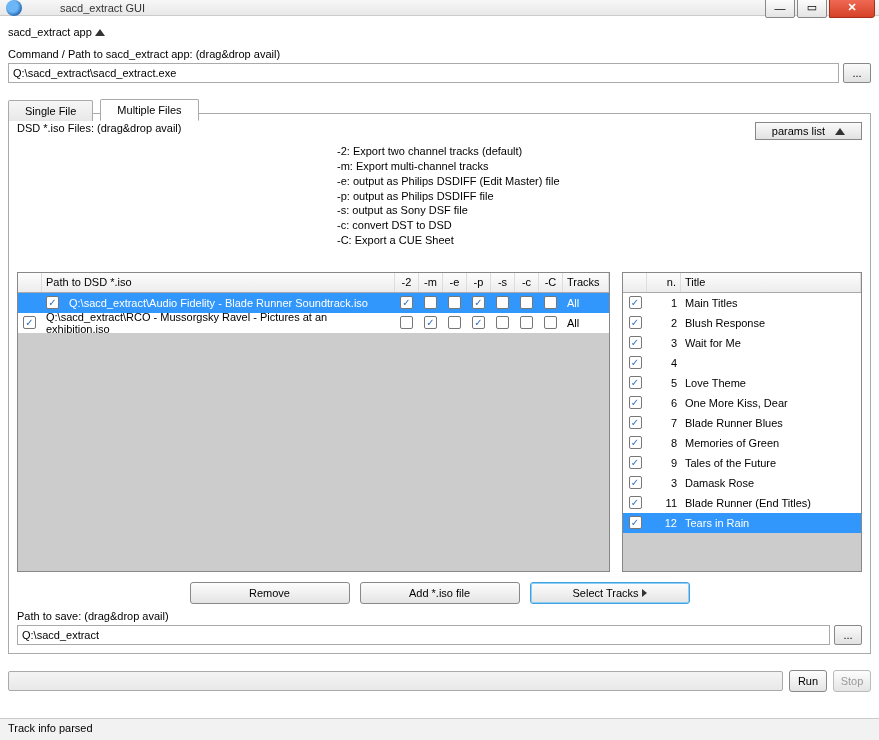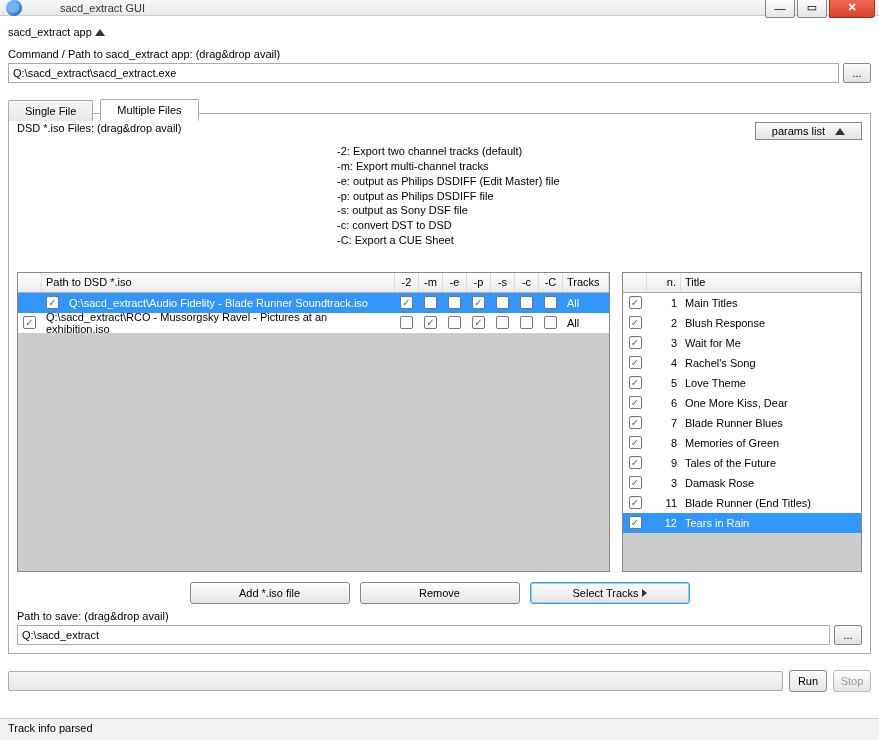--- a/index.html
+++ b/index.html
@@ -258,21 +258,20 @@
                 <span class="cb checked"></span>
               </div>
               <div class="r-col-n">3</div>
               <div class="r-col-title">Wait for Me</div>
             </div>
             <div class="r-row">
               <div class="r-col-cb">
                 <span class="cb checked"></span>
               </div>
               <div class="r-col-n">4</div>
-              <div class="r-col-title">Rachel's Song</div>
             </div>
             <div class="r-row">
               <div class="r-col-cb">
                 <span class="cb checked"></span>
               </div>
               <div class="r-col-n">5</div>
               <div class="r-col-title">Love Theme</div>
             </div>
             <div class="r-row">
               <div class="r-col-cb">
@@ -321,22 +320,22 @@
                 <span class="cb checked"></span>
               </div>
               <div class="r-col-n">12</div>
               <div class="r-col-title">Tears in Rain</div>
             </div>
           </div>
       </div>
     </div>
 
     <div class="btn-row">
+      <div class="std-btn">Remove</div>
       <div class="std-btn">Add *.iso file</div>
-      <div class="std-btn">Remove</div>
       <div class="std-btn primary">
         <span>Select Tracks</span>
           <span class="tri-right"></span>
       </div>
     </div>
 
     <span class="lbl">Path to save: (drag&amp;drop avail)</span>
     <div class="path-row">
       <input class="textbox" value="Q:\sacd_extract" style="">
       <div class="browse-btn">...</div>

